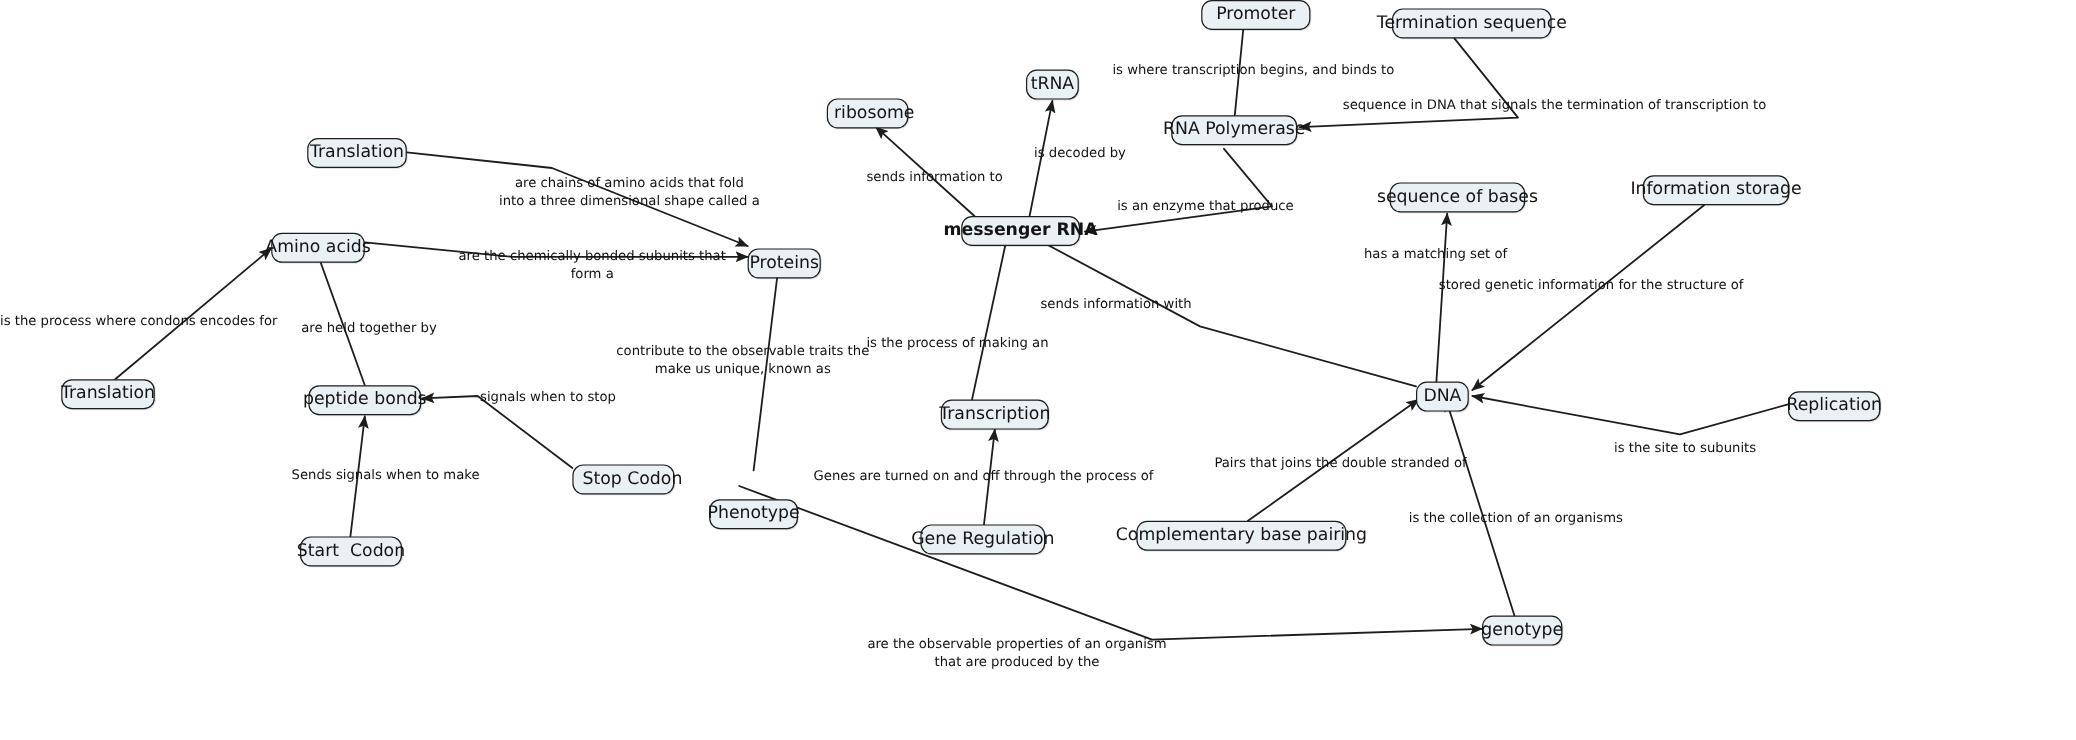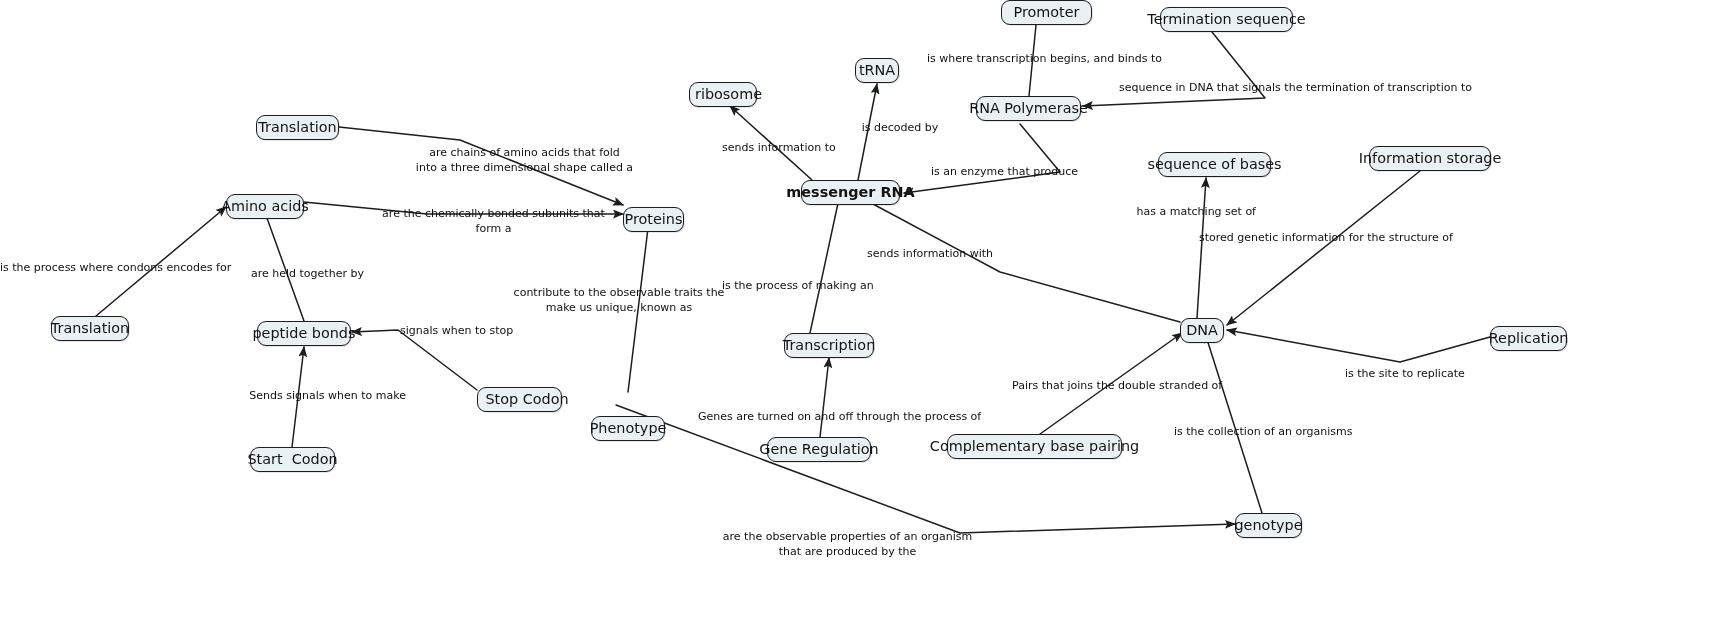--- a/index.html
+++ b/index.html
@@ -114,33 +114,33 @@
       <div class="node" style="left: 947px; top: 434px; width: 175px;">Complementary base pairing</div>
       <div class="node" style="left: 1235px; top: 513px; width: 67px;">genotype</div>
     </div>
   <div id="label-layer">
       <div class="linklabel lft" style="left: 0px; top: 232px; width: 248px; margin-top: 28px;">is the process where condons encodes for</div>
       <div class="linklabel ctr" style="left: 385px; top: 145px; width: 279px;">are chains of amino acids that fold
 into a three dimensional shape called a</div>
       <div class="linklabel ctr" style="left: 367px; top: 206px; width: 253px;">are the chemically bonded subunits that
 form a</div>
       <div class="linklabel lft" style="left: 251px; top: 266px; width: 135px;">are held together by</div>
-      <div class="linklabel lft" style="left: 226px; top: 388px; width: 180px; text-align: right;">Sends signals when to make</div>
+      <div class="linklabel lft" style="left: 243px; top: 388px; width: 180px;">Sends signals when to make</div>
       <div class="linklabel lft" style="left: 400px; top: 323px; width: 130px;">signals when to stop</div>
       <div class="linklabel ctr" style="left: 495px; top: 285px; width: 248px;">contribute to the observable traits the
 make us unique, known as</div>
       <div class="linklabel lft" style="left: 722px; top: 140px; width: 134px;">sends information to</div>
       <div class="linklabel lft" style="left: 854px; top: 120px; width: 92px; text-align: center;">is decoded by</div>
       <div class="linklabel lft" style="left: 931px; top: 164px; width: 171px;">is an enzyme that produce</div>
       <div class="linklabel lft" style="left: 927px; top: 51px; width: 269px;">is where transcription begins, and binds to</div>
       <div class="linklabel lft" style="left: 1119px; top: 80px; width: 403px;">sequence in DNA that signals the termination of transcription to</div>
       <div class="linklabel lft" style="left: 722px; top: 278px; width: 175px;">is the process of making an</div>
       <div class="linklabel lft" style="left: 867px; top: 246px; width: 146px;">sends information with</div>
-      <div class="linklabel lft" style="left: 698px; top: 389px; width: 326px; margin-top: 20px;">Genes are turned on and off through the process of</div>
+      <div class="linklabel lft" style="left: 678px; top: 389px; width: 326px;">Genes are turned on and off through the process of</div>
       <div class="linklabel lft" style="left: 1118px; top: 204px; width: 138px; text-align: right;">has a matching set of</div>
       <div class="linklabel lft" style="left: 1199px; top: 230px; width: 290px;">stored genetic information for the structure of</div>
-      <div class="linklabel lft" style="left: 1345px; top: 366px; width: 142px;">is the site to replicate</div>
+      <div class="linklabel lft" style="left: 1345px; top: 366px; width: 142px;">is the site to subunits</div>
       <div class="linklabel lft" style="left: 1012px; top: 378px; width: 243px;">Pairs that joins the double stranded of</div>
       <div class="linklabel lft" style="left: 1174px; top: 424px; width: 208px;">is the collection of an organisms</div>
       <div class="linklabel ctr" style="left: 700px; top: 529px; width: 295px;">are the observable properties of an organism
 that are produced by the</div>
     </div>
 </div>
 
 </body></html>

